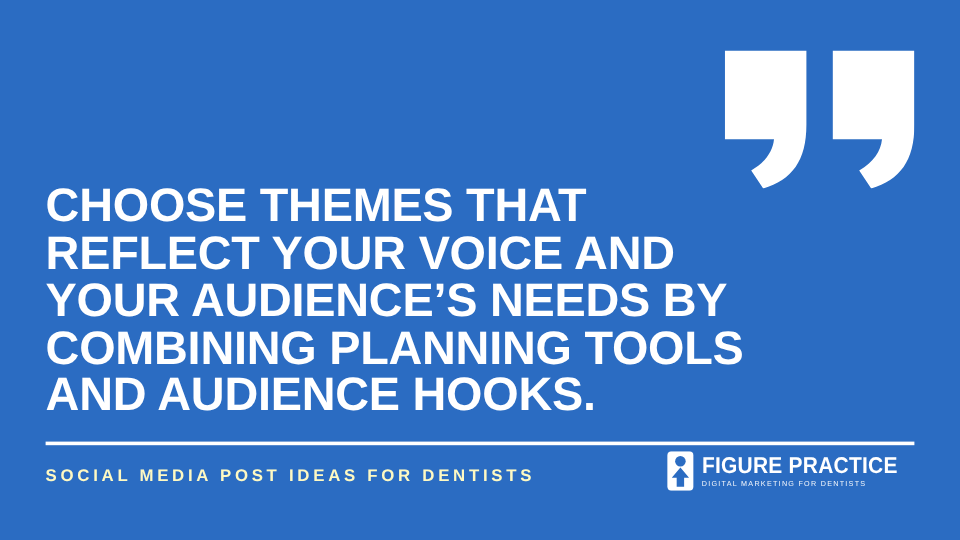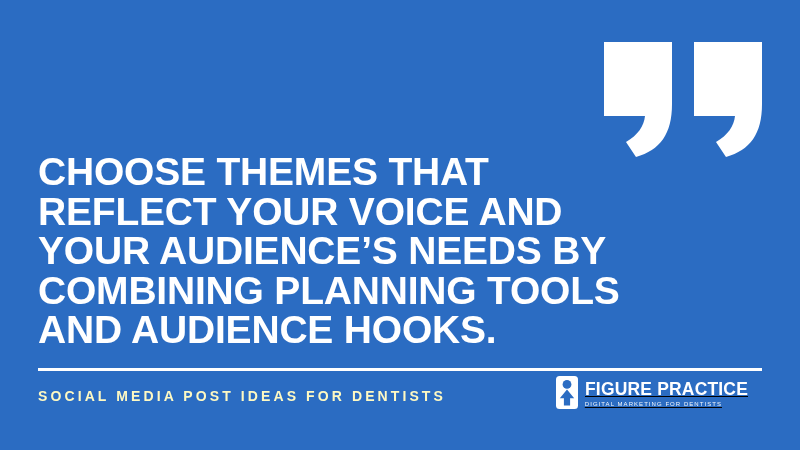--- a/index.html
+++ b/index.html
@@ -95,21 +95,20 @@
   .logo-mark svg {
     display: block;
     width: 22px;
     height: 33px;
   }
   .logo-text {
     display: flex;
     flex-direction: column;
     justify-content: center;
     line-height: 1;
-    text-decoration: underline;
   }
   .logo-name {
     color: #ffffff;
     font-family: "Liberation Sans Narrow", "Liberation Sans", sans-serif;
     font-weight: bold;
     font-size: 19px;
     letter-spacing: 0.2px;
     text-transform: uppercase;
     transform: scaleX(0.92);
     transform-origin: left center;

